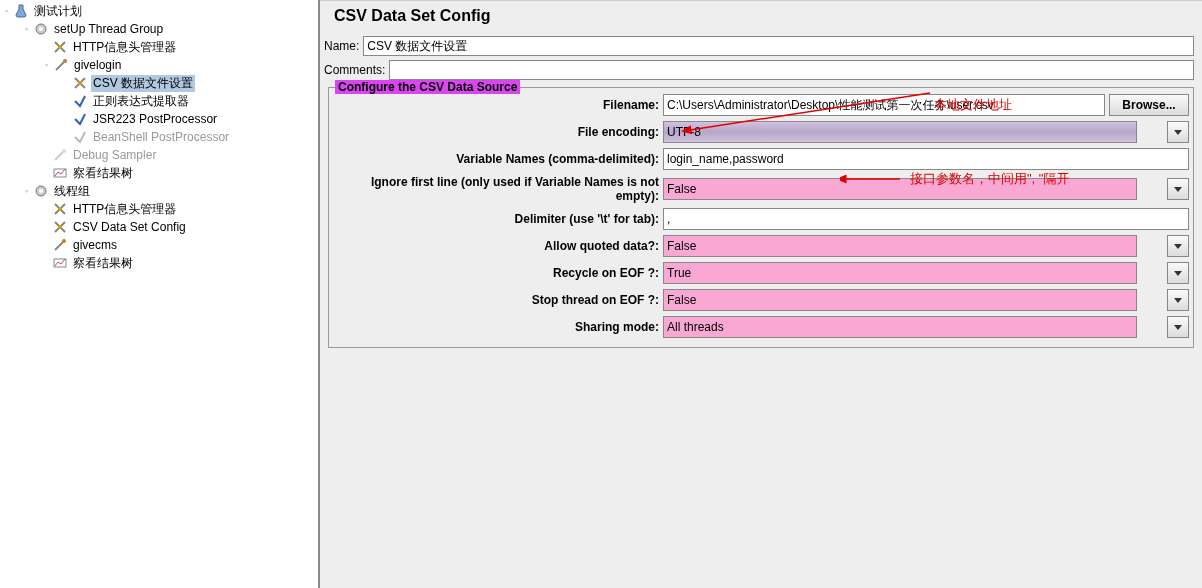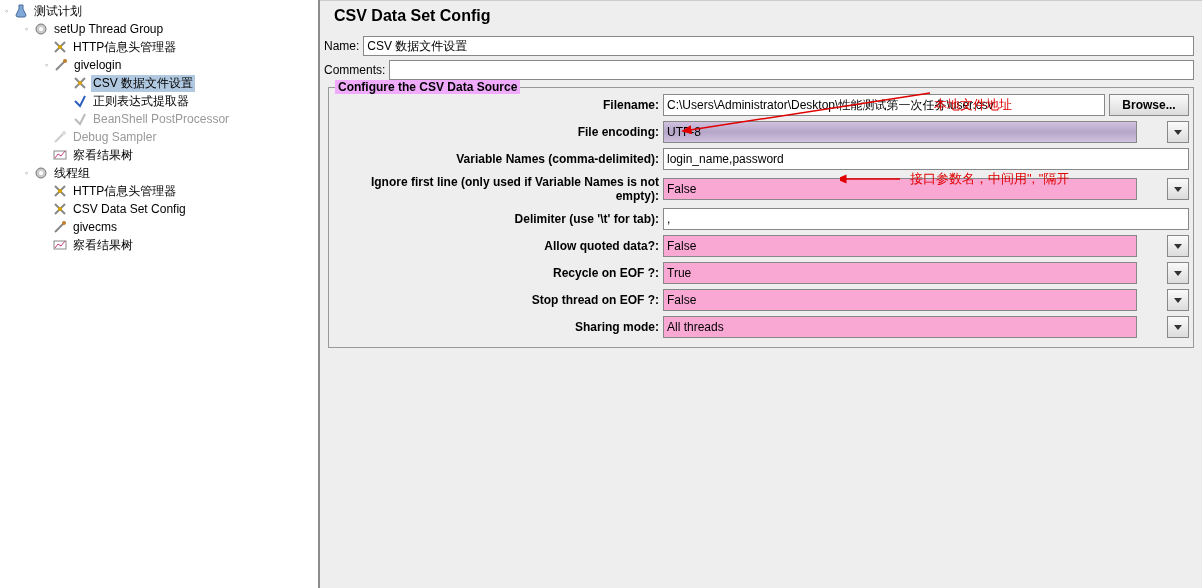--- a/index.html
+++ b/index.html
@@ -13,21 +13,21 @@
 .tree-spacer { display: inline-block; }
 .tree-icon { width: 16px; height: 16px; display: inline-flex; align-items: center; justify-content: center; margin-right: 3px; }
 .tree-label { padding: 0 2px; }
 .right-panel { flex: 1; background: #eeeeee; display: flex; flex-direction: column; border-top: 1px solid #ccc; }
 .title-bar { padding: 6px 14px 10px 14px; }
 .title-bar h2 { font-size: 16px; font-weight: bold; }
 .field-row { display: flex; align-items: center; padding: 1px 8px 1px 4px; }
 .field-label { font-weight: normal; padding-right: 4px; text-align: left; font-size: 12px; }
 .field-input { flex: 1; height: 20px; border: 1px solid #888; background: #fff; padding: 0 3px; font-size: 12px; font-family: inherit; }
 .fieldset { border: 1px solid #999; margin: 6px 8px; padding: 6px 4px 4px 4px; position: relative; }
-.fieldset-legend { position: absolute; top: -8px; left: 6px; background: #f0abfc; padding: 0 3px; font-weight: bold; font-size: 12px; }
+.fieldset-legend { position: absolute; top: -8px; left: 6px; background: #d946ef; padding: 0 3px; font-weight: bold; font-size: 12px; }
 .config-row { display: flex; align-items: center; margin-bottom: 5px; justify-content: center; }
 .config-label { width: 330px; text-align: right; font-weight: bold; padding-right: 4px; font-size: 12px; }
 .config-value { flex: 1; display: flex; align-items: stretch; }
 .config-input { flex: 1; height: 22px; border: 1px solid #888; background: #fff; padding: 0 3px; font-size: 12px; font-family: inherit; }
 .config-select { flex: 1; display: flex; gap: 31px; }
 .config-select .sel-val { flex: 1; height: 22px; border: 1px solid #888; background: #f9a8d4; padding: 2px 3px; font-size: 12px; display: flex; align-items: center; }
 .config-select.highlight .sel-val { background: linear-gradient(#d2c2e0, #b5a5c8, #d2c2e0); }
 .dd-btn { width: 22px; height: 22px; border: 1px solid #888; background: linear-gradient(#fafafa,#dcdcdc); display: flex; align-items: center; justify-content: center; margin-left: -1px; cursor: pointer; }
 .dd-btn::after { content: ""; width: 0; height: 0; border-left: 4px solid transparent; border-right: 4px solid transparent; border-top: 5px solid #333; }
 .browse-btn { width: 80px; height: 22px; border: 1px solid #888; background: linear-gradient(#fafafa,#dcdcdc); margin-left: 4px; font-size: 12px; font-weight: bold; cursor: pointer; font-family: inherit; }
@@ -100,20 +100,29 @@
     <div class="tree-item">
       <span class="tree-spacer" style="width:72px"></span>
       <span class="tree-icon">
           <svg width="14" height="14" viewBox="0 0 14 14">
             <path d="M2 7l5 5 5-10" stroke="#3060c0" stroke-width="2" fill="none"></path>
           </svg>
         </span>
       <span class="tree-label">正则表达式提取器</span>
     </div>
 
+    <div class="tree-item">
+      <span class="tree-spacer" style="width:72px"></span>
+      <span class="tree-icon">
+          <svg width="14" height="14" viewBox="0 0 14 14">
+            <path d="M2 7l5 5 5-10" stroke="#3060c0" stroke-width="2" fill="none"></path>
+          </svg>
+        </span>
+      <span class="tree-label">JSR223 PostProcessor</span>
+    </div>
 
     <div class="tree-item disabled">
       <span class="tree-spacer" style="width:72px"></span>
       <span class="tree-icon">
           <svg width="14" height="14" viewBox="0 0 14 14">
             <path d="M2 7l5 5 5-10" stroke="#bbb" stroke-width="2" fill="none"></path>
           </svg>
         </span>
       <span class="tree-label">BeanShell PostProcessor</span>
     </div>

